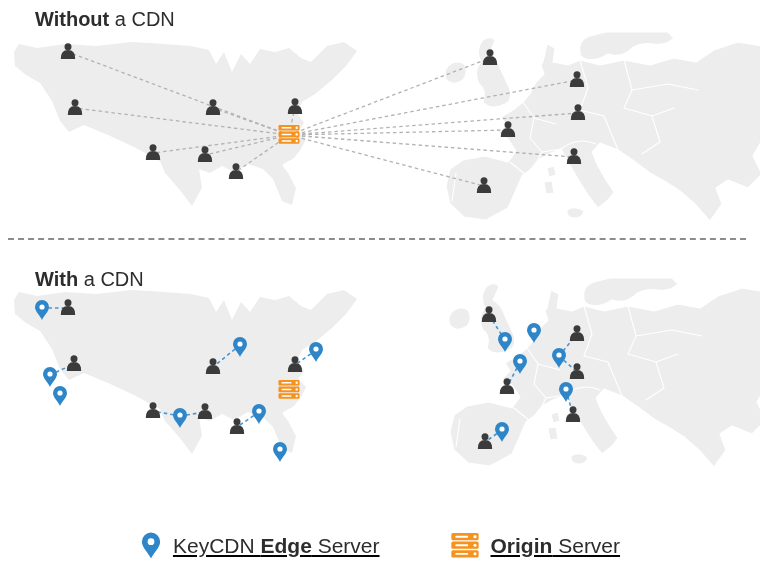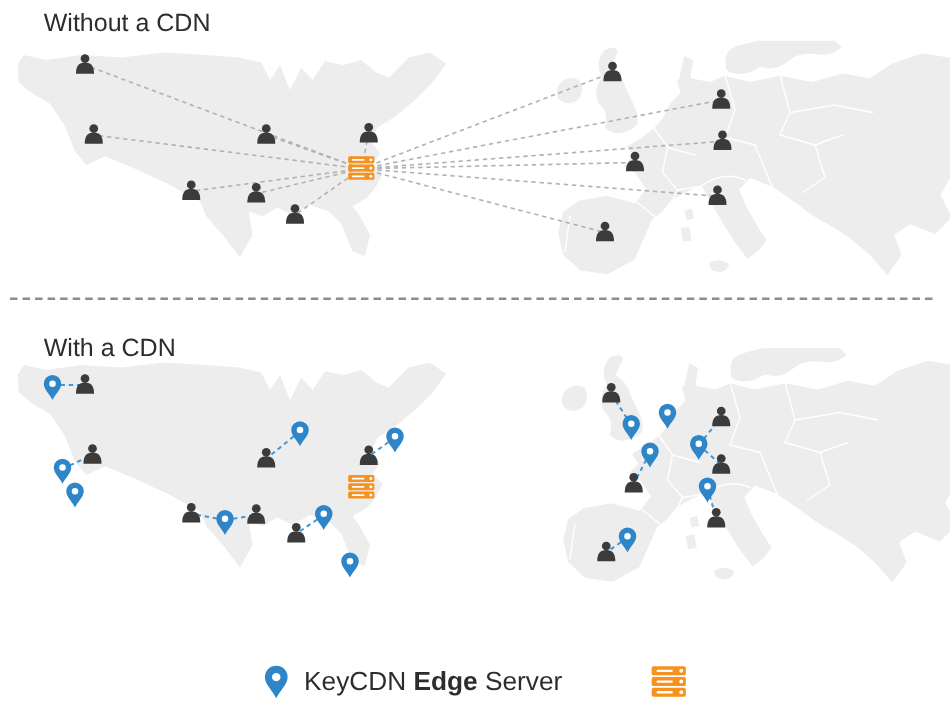--- a/index.html
+++ b/index.html
@@ -16,28 +16,28 @@
   .pin-shape{fill:var(--pin)}
   .origin-bar{fill:var(--origin)}
   .gray-line{stroke:var(--line);stroke-width:1.3;stroke-dasharray:3.5 3;fill:none}
   .blue-line{stroke:var(--pin_link);stroke-width:1.6;stroke-dasharray:3.5 3;fill:none}
   .section-title{
     position:absolute;left:35px;font-size:20px;color:var(--text);
     font-weight:400;white-space:pre;
   }
   #title-without{top:8px}
   #title-with{top:268px}
-  .section-title b{font-weight:400}
+  .section-title b{font-weight:700}
   #divider{
     position:absolute;left:8px;top:238px;width:738px;height:0;
     border-top:2px dashed var(--divider);
   }
   #legend{
     position:absolute;left:0;top:526px;width:760px;height:40px;
-    display:flex;justify-content:center;align-items:center;gap:70px;
+    display:flex;justify-content:center;align-items:center;gap:70px;text-decoration:underline;
   }
   .legend-item{display:flex;align-items:center;gap:11px}
   .legend-label{font-size:21px;color:var(--text);white-space:pre}
   .legend-label b{font-weight:700}
 </style>
 </head>
 <body style="--background: #ffffff; --map: #ededed; --map_border: #ffffff; --user: #3b3b3b; --pin: #2e86c8; --pin_link: #4596d2; --origin: #f6921e; --line: #b2b2b2; --divider: #8c8c8c; --text: #2d2d2d;">
 
 <svg id="diagram" viewBox="0 0 760 570" xmlns="http://www.w3.org/2000/svg" xmlns:xlink="http://www.w3.org/1999/xlink">
   <defs>
@@ -194,14 +194,15 @@
   <div class="legend-item">
     <svg width="22" height="30" viewBox="-11 -12 22 30">
       <use href="#sym-pin" xlink:href="#sym-pin" transform="scale(1.3)"></use>
     </svg>
     <span class="legend-label"><span>KeyCDN </span><b>Edge</b><span> Server</span></span>
   </div>
   <div class="legend-item">
     <svg width="30" height="28" viewBox="-15 -14 30 28">
       <use href="#sym-origin" xlink:href="#sym-origin" transform="scale(1.3)"></use>
     </svg>
+    <span class="legend-label"><b>Origin</b><span> Server</span></span>
   </div>
 </div>
 
 </body></html>

